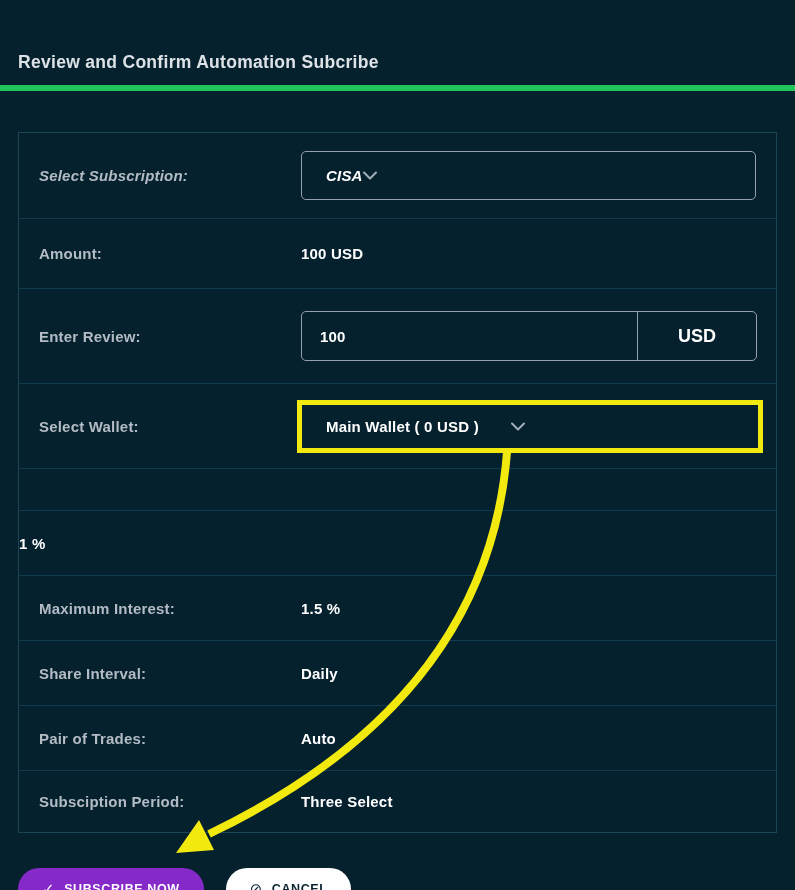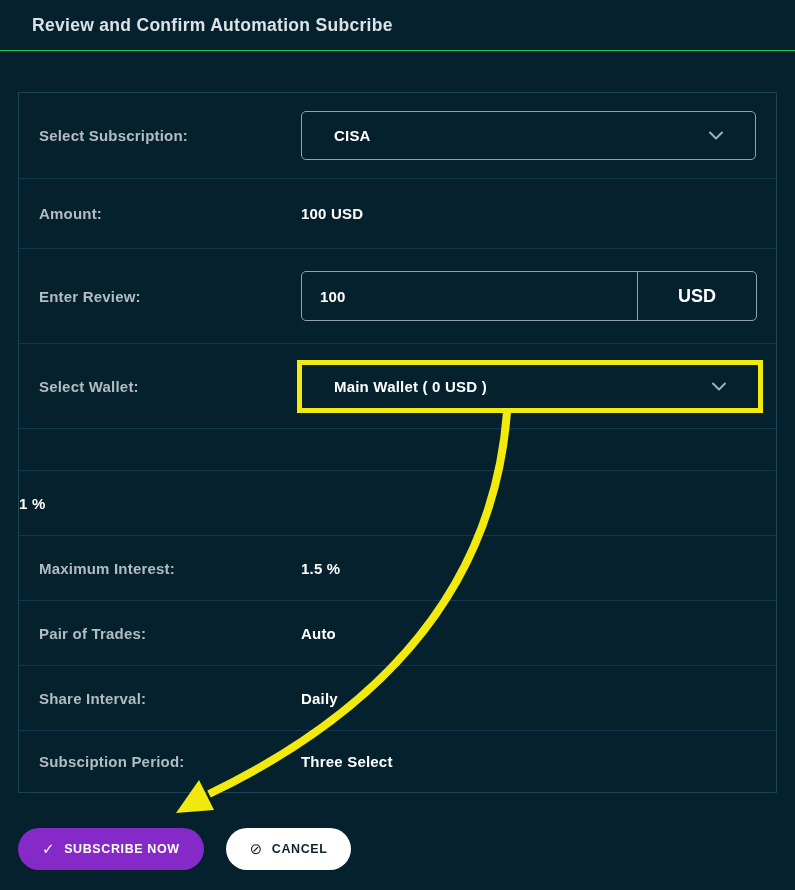--- a/index.html
+++ b/index.html
@@ -7,66 +7,67 @@
     width: 795px; height: 890px;
     background: #06212e;
     font-family: "Liberation Sans", "DejaVu Sans", sans-serif;
     overflow: hidden;
   }
   .page { position: relative; width: 795px; height: 890px; background: #06212e; }
 
   
   .page-header {
     height: 51px;
-    border-bottom: 1px solid #22c55e;
+    border-bottom: 6px solid #22c55e;
     display: flex; align-items: center;
-    padding: 0 32px;
-    box-sizing: border-box;
+    padding: 0 18px;
+    box-sizing: border-box;
+    margin-top: 40px;
   }
   .page-title {
     margin: 0;
     font-size: 17.5px; font-weight: bold;
     color: #dde2e6; letter-spacing: 0.3px;
   }
 
   
   .review-table {
     margin: 41px 18px 0 18px;
     width: 759px;
     border: 1px solid #1b4457;
     box-sizing: border-box;
   }
   .row {
     display: flex; align-items: center;
     border-bottom: 1px solid #123a4e;
     box-sizing: border-box;
   }
   .row:last-child { border-bottom: none; }
-  .r0 { height: 86px; } .r1 { height: 70px; } .r2 { height: 95px; }
+  .r0 { height: 86px; font-style: italic; } .r1 { height: 70px; } .r2 { height: 95px; }
   .r3 { height: 85px; } .r4 { height: 42px; } .r5 { height: 65px; }
   .r6 { height: 65px; } .r7 { height: 65px; } .r8 { height: 65px; }
   .r9 { height: 61px; }
 
   .cell-label {
     width: 282px; padding-left: 20px; box-sizing: border-box;
     font-size: 15px; font-weight: bold; color: #b3bcc4;
     letter-spacing: 0.2px; flex-shrink: 0;
   }
   .cell-value {
     font-size: 15px; font-weight: bold; color: #ffffff;
     letter-spacing: 0.2px;
   }
 
   
   .select {
     width: 455px; height: 49px;
     border: 1.5px solid #93a2ab; border-radius: 5px;
     box-sizing: border-box;
-    display: flex; align-items: center; justify-content: space-between;
-    padding: 0 32px; cursor: pointer;
+    display: flex; align-items: center; 
+    padding: 0 24px; cursor: pointer;
   }
   .select .select-value {
     font-size: 15px; font-weight: bold; color: #ffffff; letter-spacing: 0.2px;
   }
   .select.highlighted {
     width: 466px; height: 53px;
     border: 5px solid #f2e90f; border-radius: 0;
     margin-left: -4px;
     gap: 32px;
   }
@@ -168,28 +169,28 @@
 
     <div class="row r5">
       <div class="cell-value">1 %</div>
     </div>
 
     <div class="row r6">
       <div class="cell-label">Maximum Interest:</div>
       <div class="cell-value">1.5 %</div>
     </div>
 
+    <div class="row r7">
+      <div class="cell-label">Share Interval:</div>
+      <div class="cell-value">Daily</div>
+    </div>
+
     <div class="row r8">
       <div class="cell-label">Pair of Trades:</div>
       <div class="cell-value">Auto</div>
-    </div>
-
-    <div class="row r7">
-      <div class="cell-label">Share Interval:</div>
-      <div class="cell-value">Daily</div>
     </div>
 
     <div class="row r9">
       <div class="cell-label">Subsciption Period:</div>
       <div class="cell-value">Three Select</div>
     </div>
 
   </div>
 
   <div class="actions">

